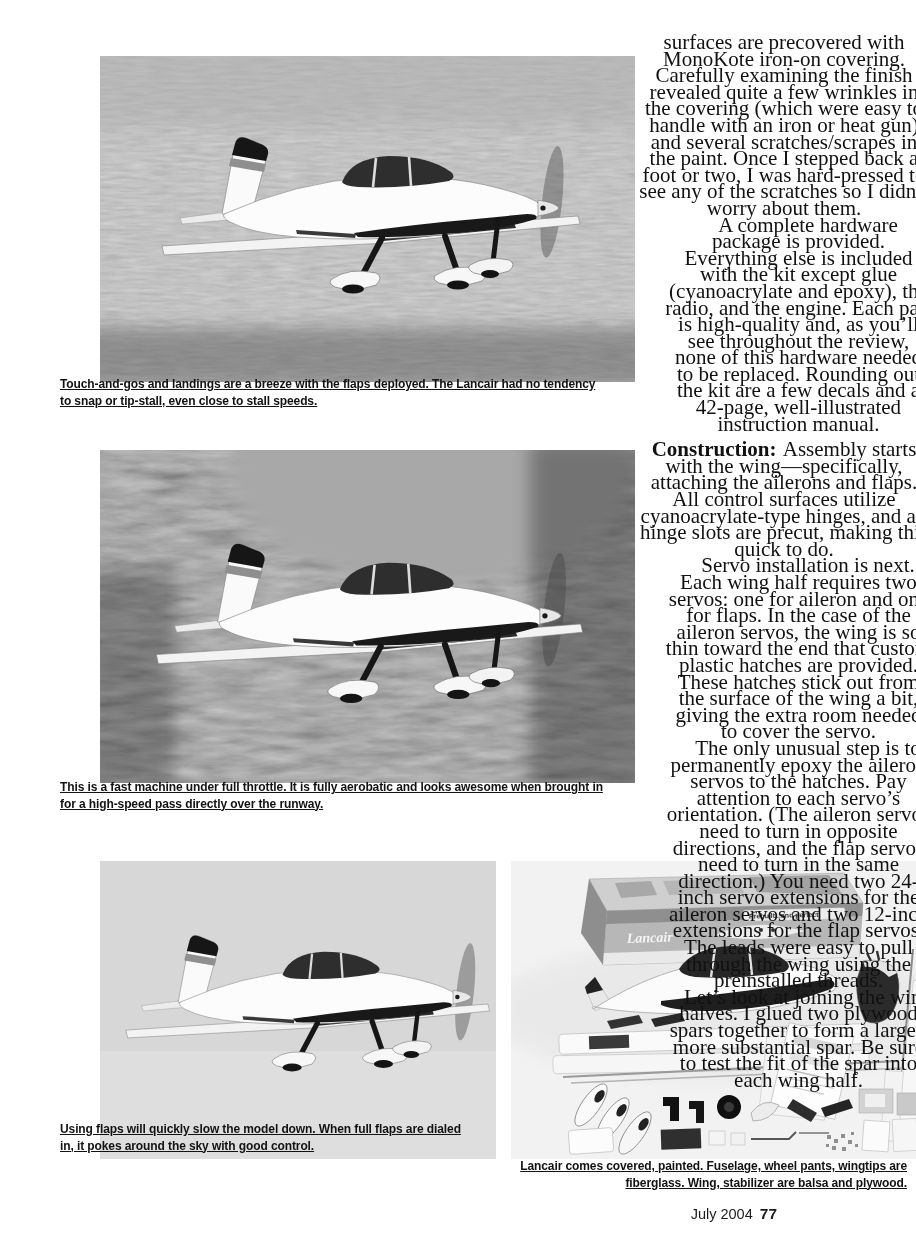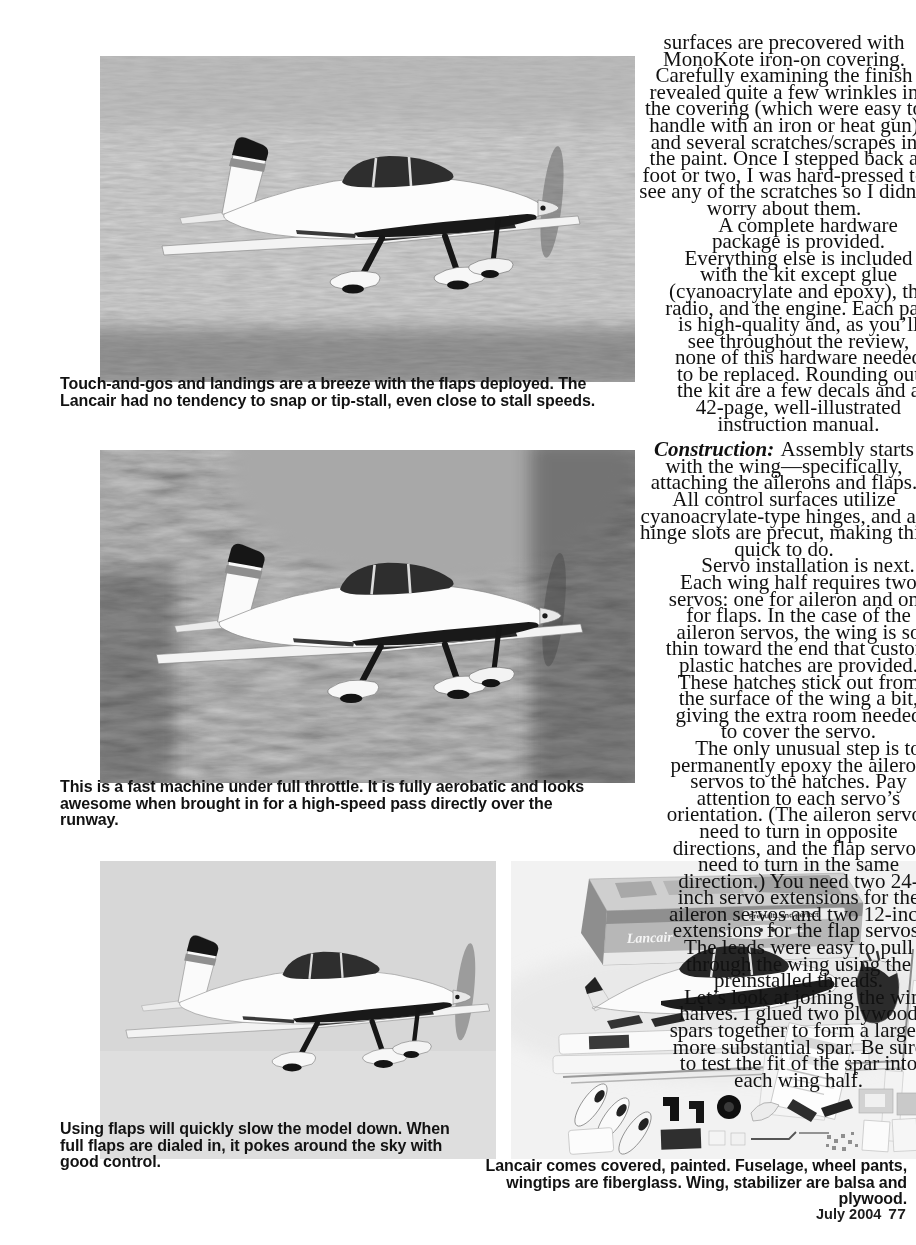--- a/index.html
+++ b/index.html
@@ -5,33 +5,33 @@
   html,body{margin:0;padding:0;}
   body{
     width:916px;height:1245px;position:relative;background:#ffffff;
     font-family:"Liberation Serif", serif;color:#111;
     -webkit-font-smoothing:antialiased;
   }
   .photo{position:absolute;overflow:hidden;background:#cccccc;}
   .photo svg{display:block;width:100%;height:100%;}
   .caption{
     position:absolute;font-family:"Liberation Sans", sans-serif;font-weight:700;
-    font-size:16px;line-height:16.5px;color:#121212;letter-spacing:-0.1px;margin:0;
+    font-size:12px;line-height:16.5px;color:#121212;letter-spacing:-0.1px;margin:0;text-decoration:underline;
   }
   .article{
     position:absolute;left:636px;top:34px;width:296px;
     font-size:21px;line-height:16.6px;text-align:center;
   }
   .article p{margin:0;}
   .article p.indent{text-indent:19px;margin-left:29px;}
   .article p.sect{margin-top:9px;}
-  .lead{font-weight:700;margin-right:0.30em;font-style:italic;}
+  .lead{font-weight:700;margin-right:0.30em;}
   .footer{
-    position:absolute;left:562px;top:1205px;width:344px;text-align:right;
-    font-family:"Liberation Sans", sans-serif;font-size:14.5px;color:#1c1c1c;font-weight:bold;
+    position:absolute;left:562px;top:1205px;width:344px;text-align:center;
+    font-family:"Liberation Sans", sans-serif;font-size:14.5px;color:#1c1c1c;
   }
   .footer b{font-size:15.5px;margin-left:7px;letter-spacing:0.2px;}
 </style>
 </head>
 <body>
 
 <svg width="0" height="0" style="position:absolute" aria-hidden="true">
   <defs>
     <filter id="f-grass" x="0" y="0" width="100%" height="100%">
       <feTurbulence type="fractalNoise" baseFrequency="0.04 0.3" numOctaves="3" seed="11"></feTurbulence>

